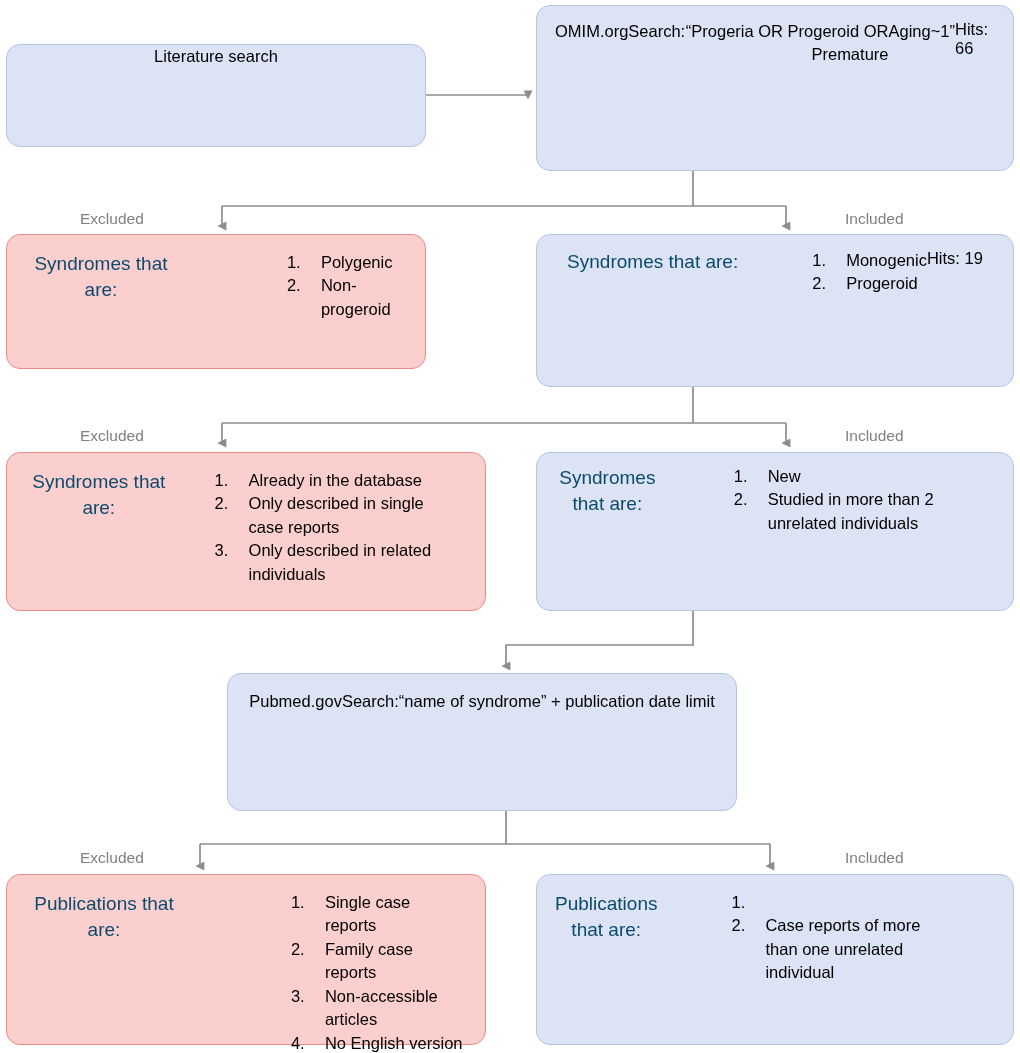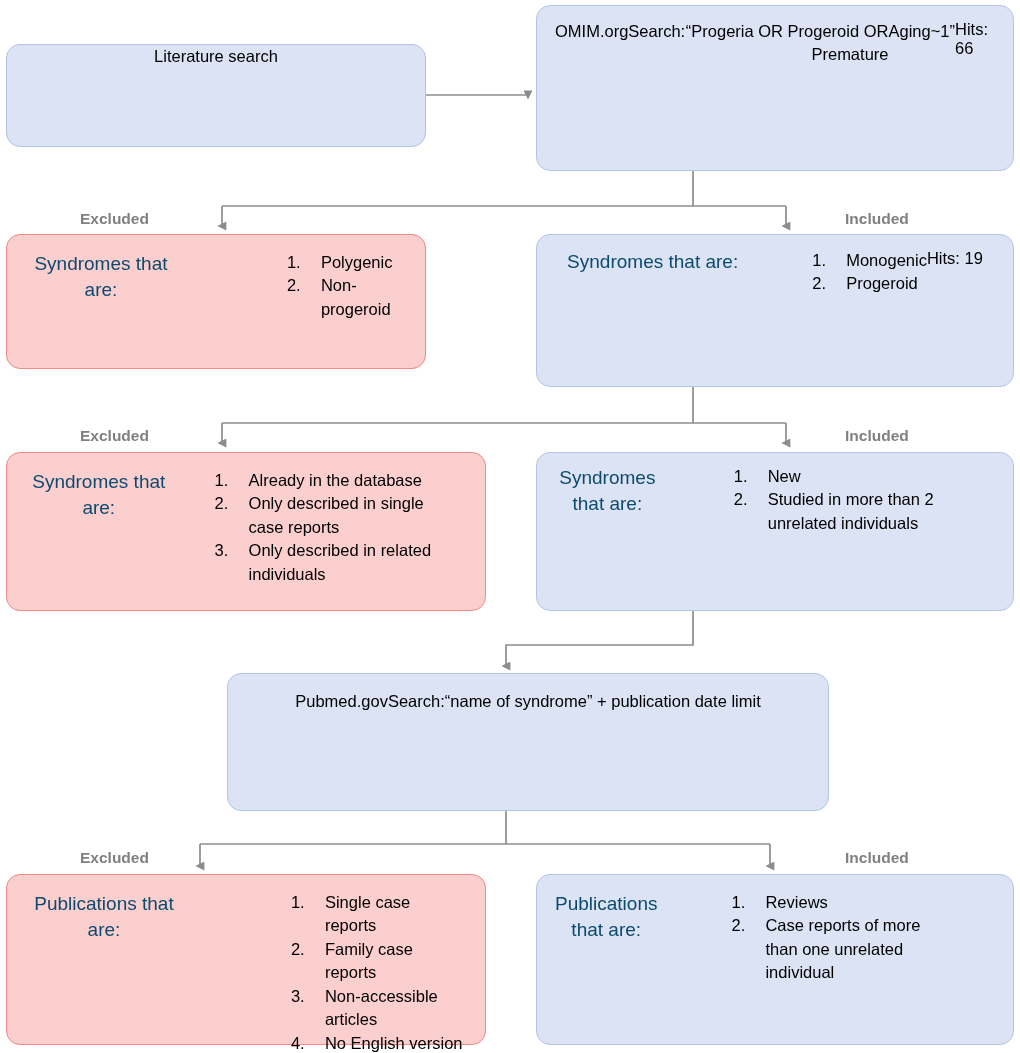--- a/index.html
+++ b/index.html
@@ -81,21 +81,21 @@
     flex: 0 0 auto;
     width: 34px;
     text-align: left;
   }
   ol.items li .txt {
     flex: 1 1 auto;
   }
   .edge-label {
     position: absolute;
     font-size: 15.5px;
-    font-weight: bold;
+    font-weight: normal;
     color: #808080;
     white-space: nowrap;
   }
   .spacer-md { height: 20px; }
   .spacer-lg { height: 26px; }
 </style>
 </head>
 <body>
 
 <div id="canvas">
@@ -217,21 +217,21 @@
         <span class="txt">New</span>
       </li>
       <li>
         <span class="num">2.</span>
         <span class="txt">Studied in more than 2 unrelated individuals</span>
       </li>
     </ol>
     <div class="spacer-md"></div>
   </div>
 
-  <div class="node blue" style="left:227px; top:673px; width:602px; height:138px; padding:16px 21px;">
+  <div class="node blue" style="left:227px; top:673px; width:510px; height:138px; padding:16px 21px;">
     <div class="node-title">Pubmed.gov</div>
     <div class="spacer-lg"></div>
     <div class="node-sub">Search:</div>
     <div class="node-sub">“name of syndrome” + publication date limit</div>
   </div>
 
   <div class="edge-label" style="left:80px; top:849px;">Excluded</div>
   <div class="edge-label" style="left:845px; top:849px;">Included</div>
 
   <div class="node pink" style="left:6px; top:874px; width:480px; height:171px; padding:16px 22px;">
@@ -256,21 +256,20 @@
       </li>
     </ol>
   </div>
 
   <div class="node blue" style="left:536px; top:874px; width:478px; height:171px; padding:16px 18px;">
     <div class="node-heading">Publications that are:</div>
     <div class="spacer-lg"></div>
     <ol class="items" style="padding-left:74px; padding-right:44px;">
       <li>
         <span class="num">1.</span>
-        <span class="txt">Reviews</span>
       </li>
       <li>
         <span class="num">2.</span>
         <span class="txt">Case reports of more than one unrelated individual</span>
       </li>
     </ol>
   </div>
 
 </div>
 

